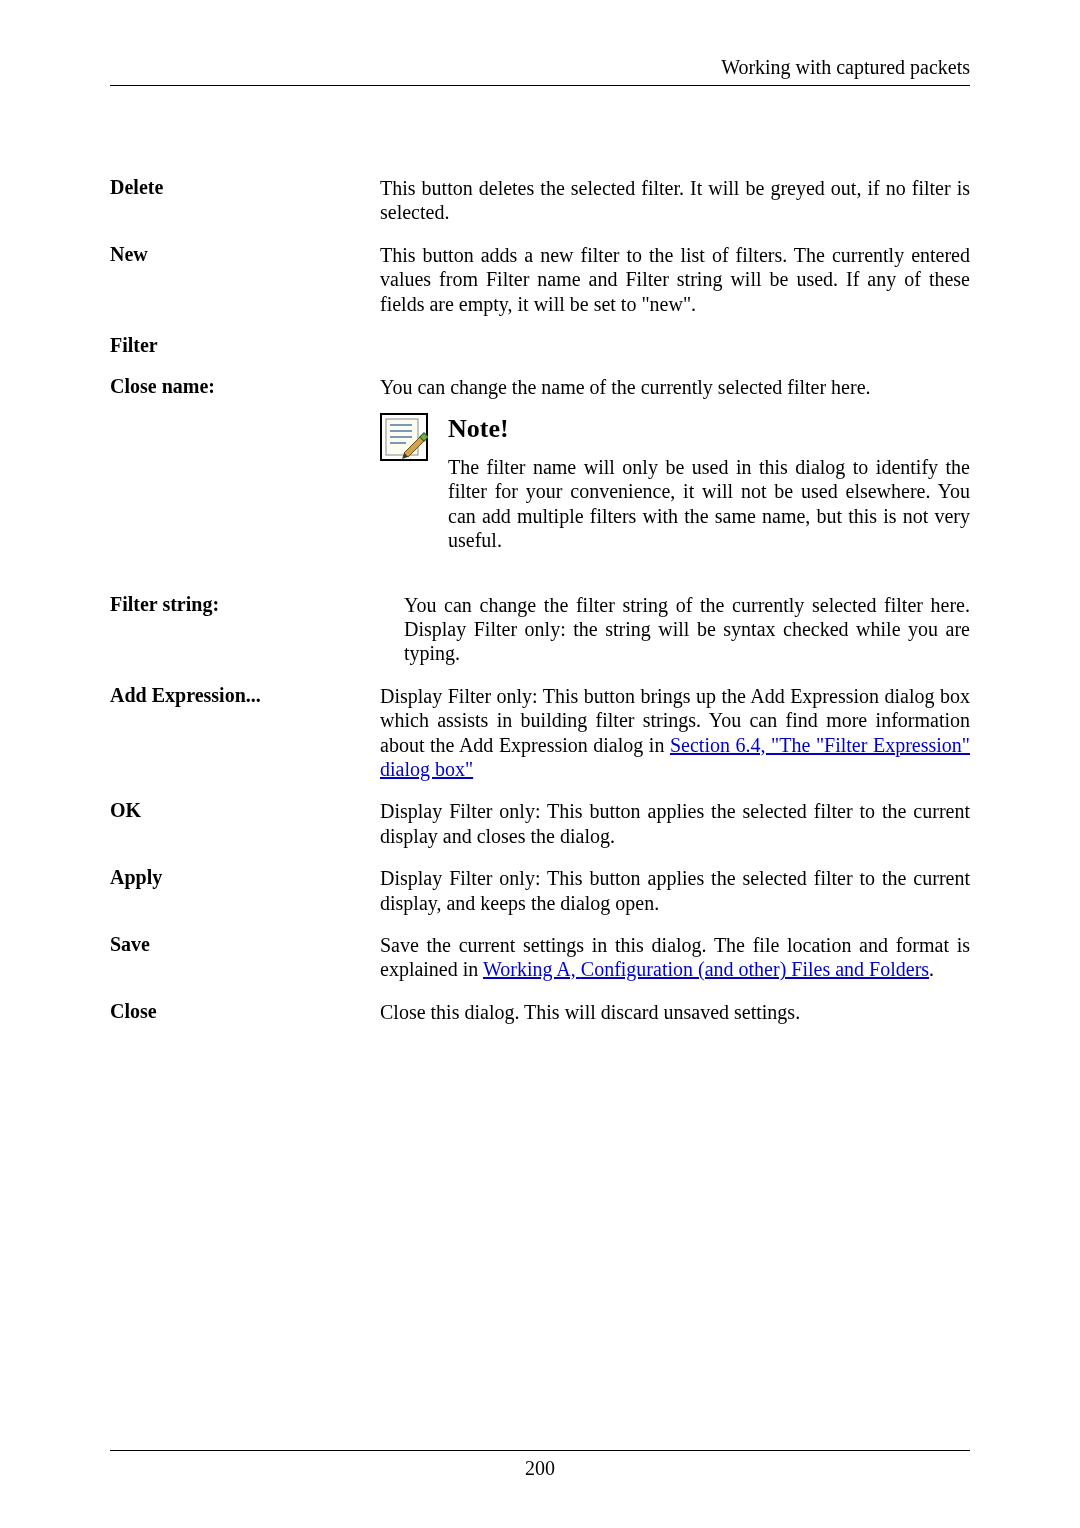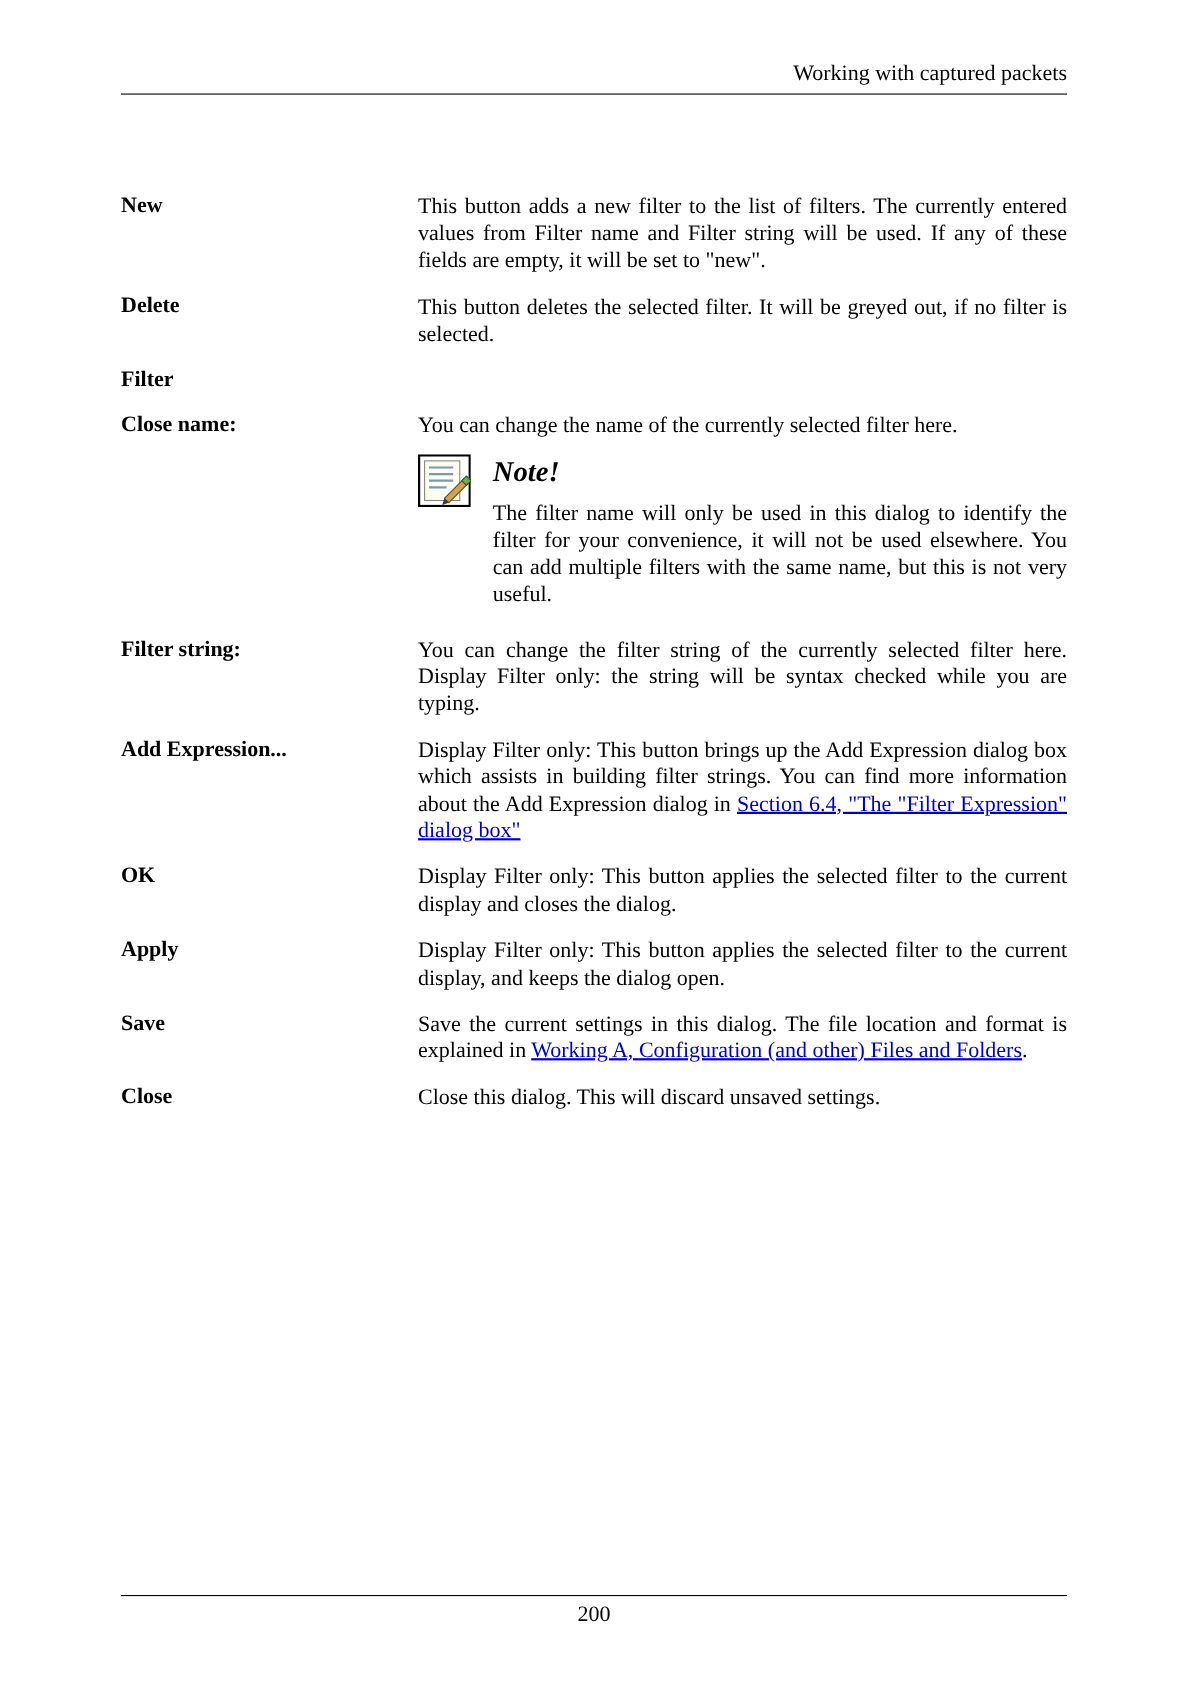--- a/index.html
+++ b/index.html
@@ -57,21 +57,20 @@
     margin-right: 18px;
   }
   .note-icon svg { display:block; }
   .note-body {
     flex: 1;
   }
   .note-title {
     font-weight: bold;
     font-size: 26px;
     margin: 0 0 10px 0;
-    font-style: italic;
   }
   .note-text {
     font-size: 20px;
     text-align: justify;
     line-height: 1.22;
   }
   a.link {
     color: #0000cc;
     text-decoration: underline;
   }
@@ -95,27 +94,27 @@
 </head>
 <body>
 
 <div class="page">
   <div class="header-title">Working with captured packets</div>
   <hr class="top-rule">
 
   <div class="dl">
 
     <div class="row">
-      <div class="term">New</div>
-      <div class="desc">This button adds a new filter to the list of filters. The currently entered values from Filter name and Filter string will be used. If any of these fields are empty, it will be set to "new".</div>
+      <div class="term">Delete</div>
+      <div class="desc">This button deletes the selected filter. It will be greyed out, if no filter is selected.</div>
     </div>
 
     <div class="row">
-      <div class="term">Delete</div>
-      <div class="desc">This button deletes the selected filter. It will be greyed out, if no filter is selected.</div>
+      <div class="term">New</div>
+      <div class="desc">This button adds a new filter to the list of filters. The currently entered values from Filter name and Filter string will be used. If any of these fields are empty, it will be set to "new".</div>
     </div>
 
     <div class="row">
       <div class="term">Filter</div>
     </div>
 
     <div class="row">
       <div class="term">Close name:</div>
       <div class="desc">
         <span>You can change the name of the currently selected filter here.</span>
@@ -134,21 +133,21 @@
             </svg>
           </div>
           <div class="note-body">
             <div class="note-title">Note!</div>
             <div class="note-text">The filter name will only be used in this dialog to identify the filter for your convenience, it will not be used elsewhere. You can add multiple filters with the same name, but this is not very useful.</div>
           </div>
         </div>
       </div>
     </div>
 
-    <div class="row" style="margin-top:26px;">
+    <div class="row" style="margin-top:40px;gap:24px;">
       <div class="term">Filter string:</div>
       <div class="desc">You can change the filter string of the currently selected filter here. Display Filter only: the string will be syntax checked while you are typing.</div>
     </div>
 
     <div class="row">
       <div class="term">Add Expression...</div>
       <div class="desc">
         <span>Display Filter only: This button brings up the Add Expression dialog box which assists in building filter strings. You can find more information about the Add Expression dialog in </span><a class="link">Section 6.4, "The "Filter Expression" dialog box"</a>
       </div>
     </div>

